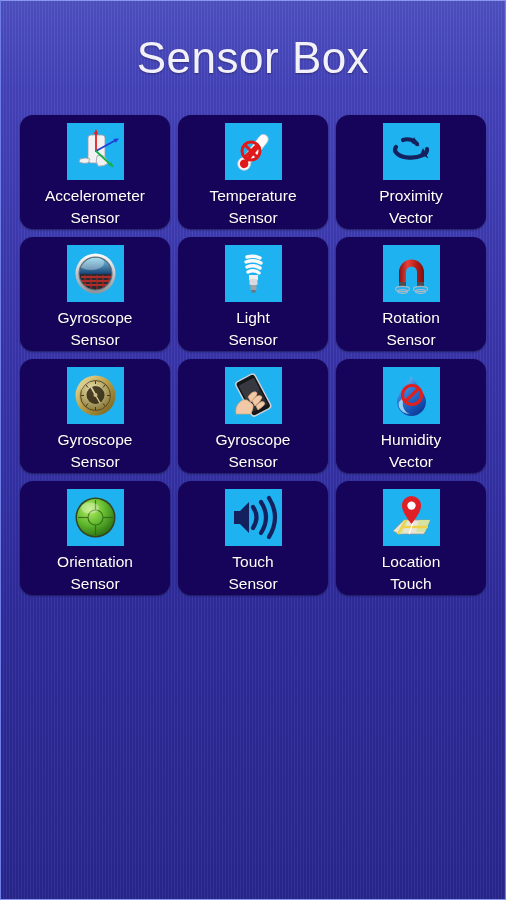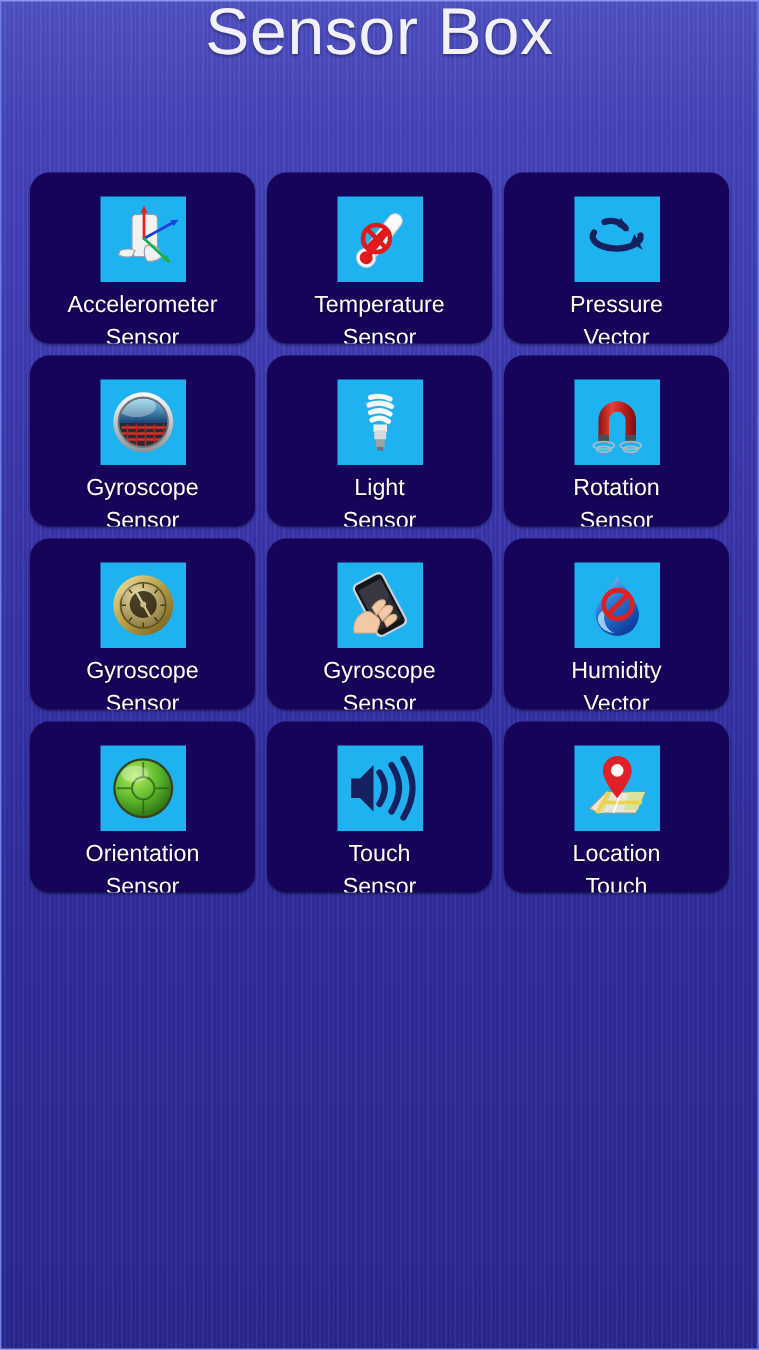--- a/index.html
+++ b/index.html
@@ -31,21 +31,21 @@
 
   #screen {
     position:absolute; inset:0;
     display:flex; flex-direction:column; align-items:center;
   }
 
   
   #title-bar {
     width:100%;
     height:115px;
-    display:flex; justify-content:center;
+    display:flex; align-items:center; justify-content:center;
   }
   #page-title {
     font-size:44px;
     font-weight:400;
     color:#f2f0f8;
     letter-spacing:0.5px;
     text-shadow:0 1px 2px rgba(0,0,0,0.35);
     line-height:1;
   }
 
@@ -59,21 +59,21 @@
   }
   .sensor-tile {
     width:150px;
     height:114px;
     background:#16045a;
     border-radius:13px;
     box-shadow:0 1px 2px rgba(0,0,0,0.45);
     display:flex;
     flex-direction:column;
     align-items:center;
-    padding-top:16px;
+    padding-top:8px;
     cursor:pointer;
     position:relative;
     overflow:hidden;
   }
   .tile-icon {
     width:57px; height:57px;
     background:#1fb2f0;
     display:flex; align-items:center; justify-content:center;
     flex:none;
     position:relative;
@@ -149,21 +149,21 @@
       <div class="tile-icon">
         <svg viewBox="0 0 57 57">
           <g fill="none" stroke="#15215e" stroke-width="4.2" stroke-linecap="round">
             <path d="M13 24 a16 8 0 1 0 31 2"></path>
             <path d="M20 17 a11 9 0 0 1 14 4"></path>
           </g>
           <polygon points="45.5,35.5 37.5,31 40,25" fill="#15215e"></polygon>
           <polygon points="36.5,23.5 28.5,20 31,14" fill="#15215e"></polygon>
         </svg>
       </div>
-      <div class="tile-label">Pressure
+      <div class="tile-label">Proximity
 Vector</div>
     </div>
 
     <div class="sensor-tile">
       <div class="tile-icon">
         <svg viewBox="0 0 57 57">
           <defs>
             <linearGradient id="gyRim" x1="0" y1="0" x2="0" y2="1">
               <stop offset="0" stop-color="#fdfdfd"></stop>
               <stop offset="0.5" stop-color="#c3c7cc"></stop>

